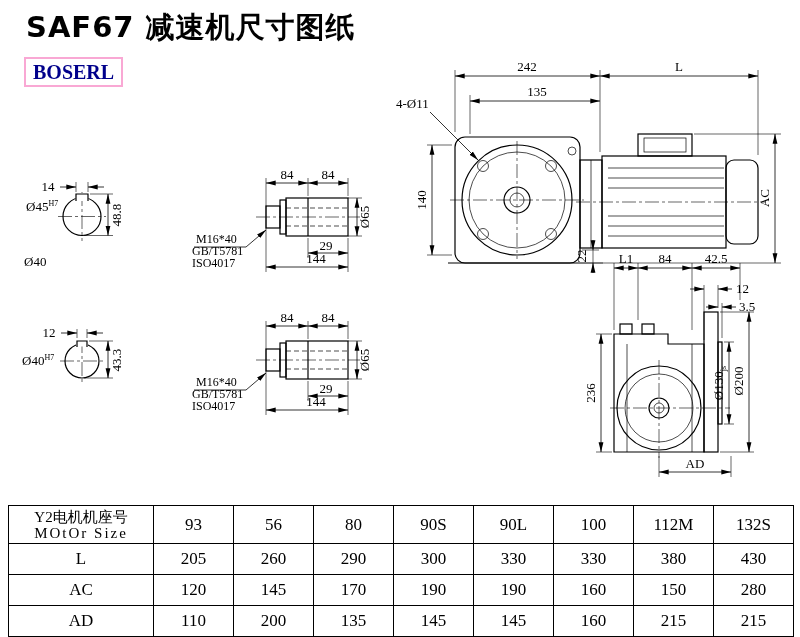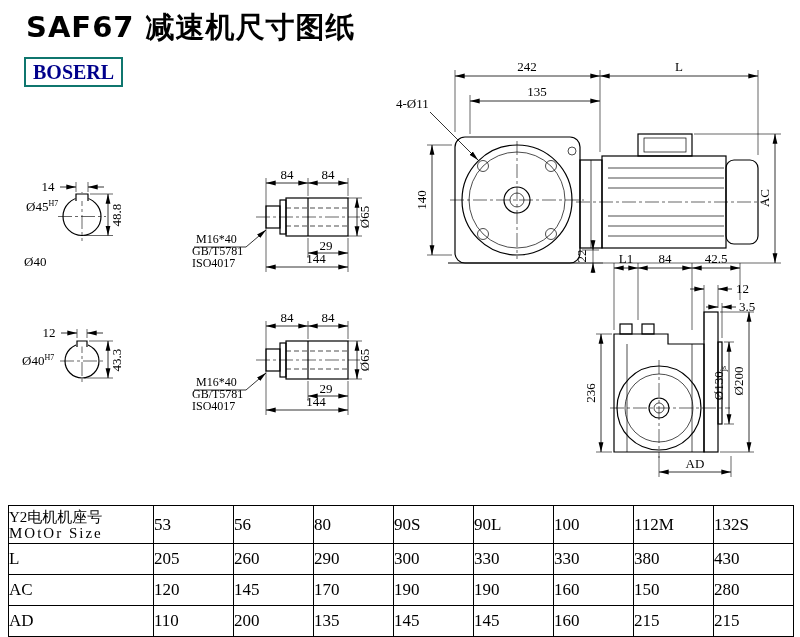--- a/index.html
+++ b/index.html
@@ -1,34 +1,34 @@
 <!DOCTYPE html>
 <html><head>
 <meta charset="utf-8">
 <style>
   html,body { margin:0; padding:0; background:#ffffff; }
   #page { position:relative; width:800px; height:637px; background:#fff; overflow:hidden;
           font-family:"Liberation Serif", serif; color:#000; }
   #title { position:absolute; left:26px; top:8px; font-size:29px; font-weight:bold;
            font-family:"DejaVu Sans", sans-serif; letter-spacing:1px; white-space:nowrap; }
-  #logo  { position:absolute; left:24px; top:57px; border:2px solid #0f766e; color:#00008b;
+  #logo  { position:absolute; left:24px; top:57px; border:2px solid #f9a8d4; color:#00008b;
            font-family:"Liberation Serif", serif; font-size:20px; font-weight:bold;
            padding:1px 7px; line-height:24px; }
   svg#drawing { position:absolute; left:0; top:0; }
   svg text { font-family:"Liberation Serif", serif; font-size:13px; fill:#000; }
   svg text.lbl { font-size:12px; }
   svg tspan.sm { font-size:8px; }
   .o { fill:none; stroke:#000; stroke-width:1.2; }
   .t { fill:none; stroke:#000; stroke-width:0.7; }
   .d { fill:none; stroke:#000; stroke-width:0.8; }
   .x { fill:none; stroke:#000; stroke-width:0.6; }
   .c { fill:none; stroke:#000; stroke-width:0.6; stroke-dasharray:14 3 3 3; }
   .h { fill:none; stroke:#000; stroke-width:0.7; stroke-dasharray:5 3; }
   table#mtable { position:absolute; left:8px; top:505px; width:786px; border-collapse:collapse;
-                 table-layout:fixed; text-align:left; font-size:17px; }
+                 table-layout:fixed; text-align:center; font-size:17px; }
   #mtable td, #mtable th { border:1px solid #000; padding:0; font-weight:normal; }
   #mtable col.first { width:145px; }
   #mtable tr { height:31px; }
   #mtable tr.r0 { height:38px; }
   .hdr1 { font-size:15px; line-height:18px; }
   .hdr2 { font-size:15px; letter-spacing:2px; line-height:15px; }
 </style>
 </head>
 <body>
 
@@ -271,21 +271,21 @@
         <col>
         <col>
         <col>
     </colgroup>
     <tbody>
       <tr class="r0">
         <th>
           <div class="hdr1">Y2电机机座号</div>
           <div class="hdr2">MOtOr Size</div>
         </th>
-        <th>53</th>
+        <th>93</th>
         <th>56</th>
         <th>80</th>
         <th>90S</th>
         <th>90L</th>
         <th>100</th>
         <th>112M</th>
         <th>132S</th>
       </tr>
       <tr>
         <td>L</td>

